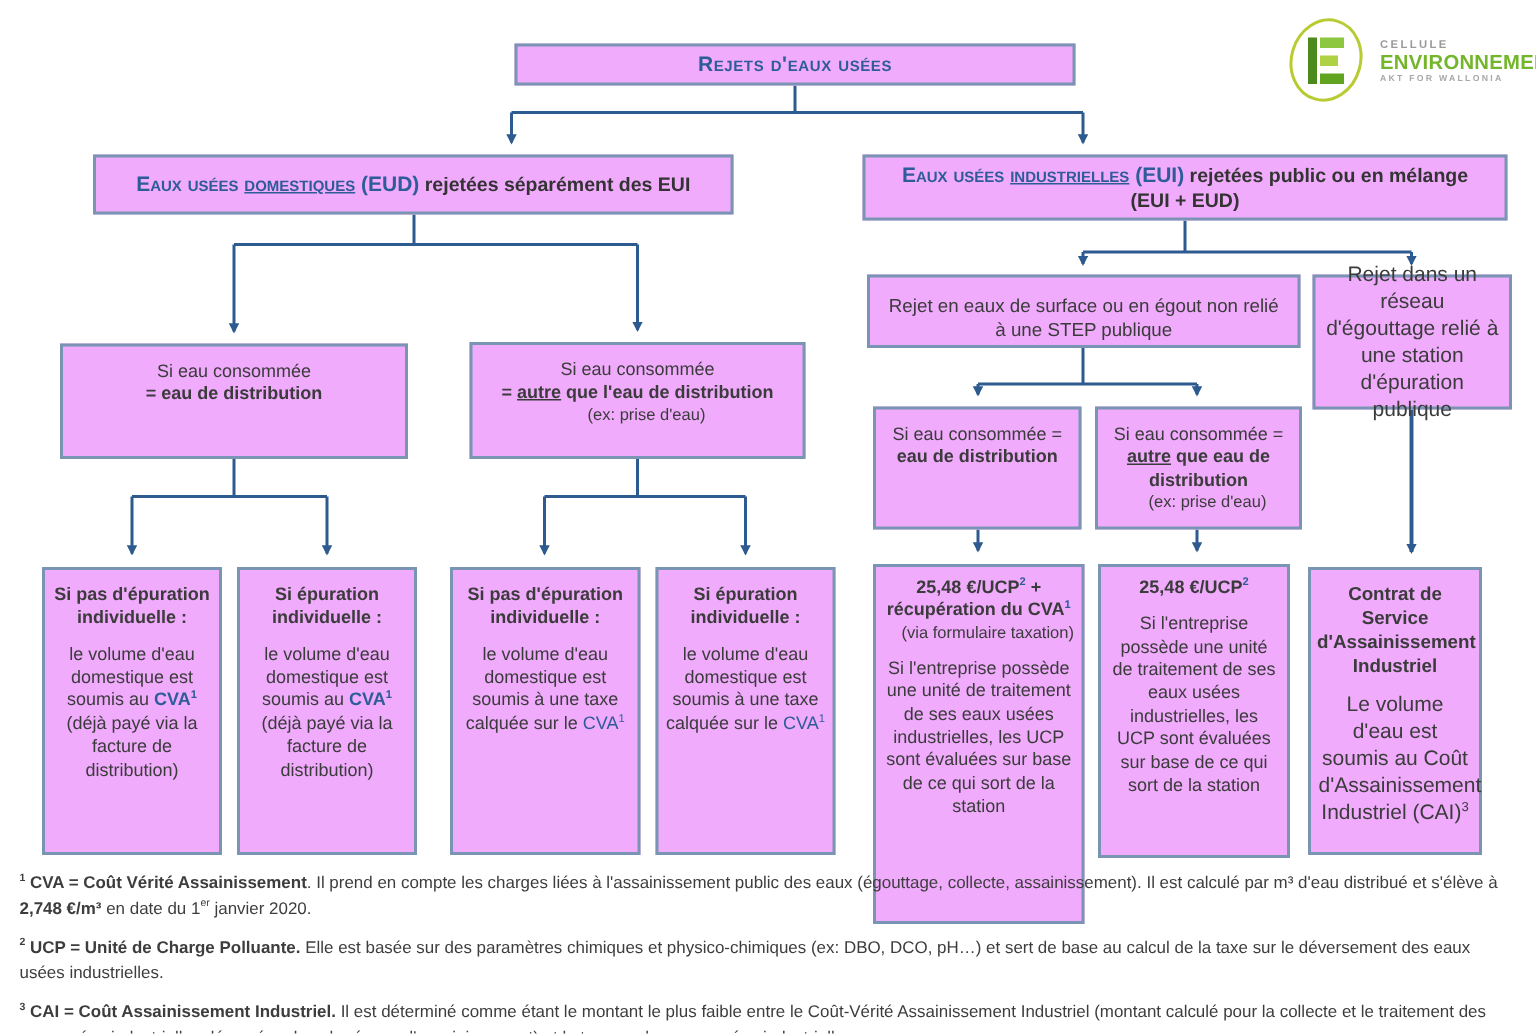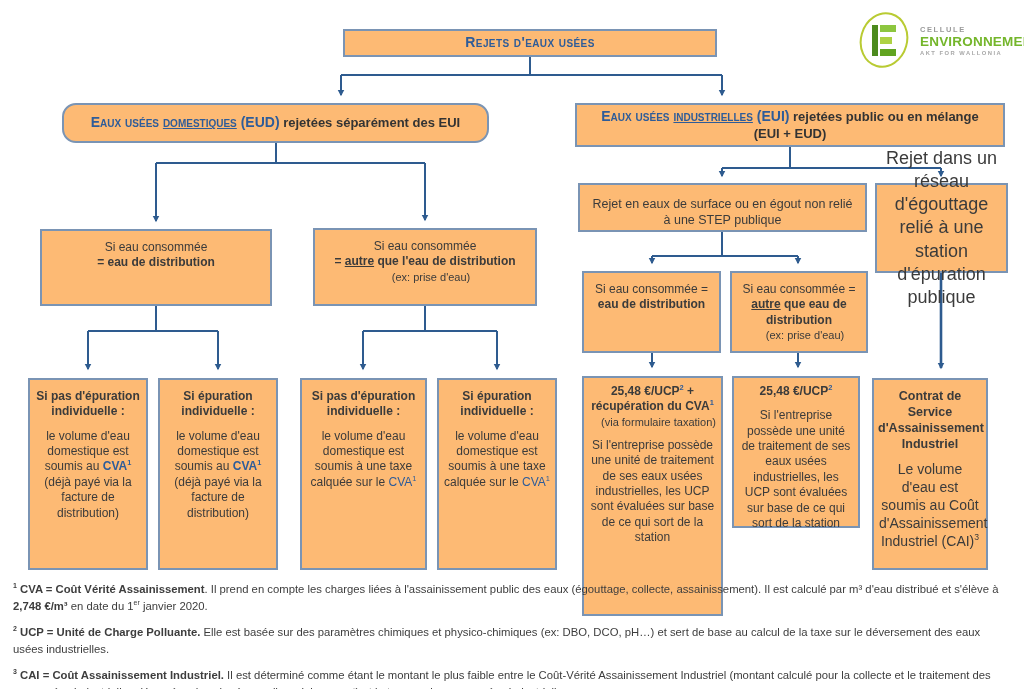--- a/index.html
+++ b/index.html
@@ -1,19 +1,19 @@
 <!DOCTYPE html>
 <html><head>
 <meta charset="utf-8">
 <style>
   html,body{margin:0;padding:0;}
   body{width:1024px;height:689px;position:relative;background:#ffffff;
        font-family:"Liberation Sans",sans-serif;overflow:hidden;}
   svg.overlay{position:absolute;left:0;top:0;pointer-events:none;}
-  .node{position:absolute;box-sizing:border-box;background:#fdba74;
+  .node{position:absolute;box-sizing:border-box;background:#f0abfc;
         border:2px solid #7a94b4;color:#3b3b3b;text-align:center;
         font-size:12px;line-height:1.28;}
   .vcenter{display:flex;flex-direction:column;justify-content:center;align-items:center;}
   .vtop{padding-top:9px;}
   .root-title{font-weight:700;color:#2e5c99;font-variant:small-caps;
               font-size:14px;letter-spacing:.4px;}
   .hdr{font-size:13px;line-height:1.25;padding:2px 6px;}
   .caps{color:#2e5c99;font-weight:700;font-variant:small-caps;font-size:14px;}
   .rest{color:#333;font-weight:700;}
   .u{text-decoration:underline;}
@@ -83,21 +83,21 @@
     <div class="logo-top">CELLULE</div>
     <div class="logo-main">ENVIRONNEMENT</div>
     <div class="logo-sub">AKT FOR WALLONIA</div>
   </div>
 </div>
 
 <div class="node vcenter" style="left:343px;top:29px;width:374px;height:28px;">
   <span class="root-title">Rejets d'eaux usées</span>
 </div>
 
-<div class="node vcenter hdr" style="left:62px;top:103px;width:427px;height:40px;border-radius:14px;">
+<div class="node vcenter hdr" style="left:62px;top:103px;width:427px;height:40px;">
   <div>
     <span class="caps">Eaux usées </span><span class="caps u">domestiques</span><span class="caps"> (EUD)</span><span class="rest"> rejetées séparément des EUI</span>
   </div>
 </div>
 
 <div class="node vcenter hdr" style="left:575px;top:103px;width:430px;height:44px;">
   <div>
     <span class="caps">Eaux usées </span><span class="caps u">industrielles</span><span class="caps"> (EUI)</span><span class="rest"> rejetées public ou en mélange</span>
   </div>
   <div class="rest">(EUI + EUD)</div>
@@ -112,21 +112,21 @@
   <div>Si eau consommée</div>
   <div><span class="b">= </span><span class="b u">autre</span><span class="b"> que l'eau de distribution</span></div>
   <div class="sm">(ex: prise d'eau)</div>
 </div>
 
 <div class="node vcenter" style="left:578px;top:183px;width:289px;height:49px;padding:2px 12px;justify-content:flex-end;">
   <span style="font-size:12.5px;">Rejet en eaux de surface ou en égout non relié à une STEP publique</span>
 </div>
 
 <div class="node vcenter" style="left:875px;top:183px;width:133px;height:90px;padding:2px 6px;">
-  <span style="font-size:18px;">Rejet dans un réseau d'égouttage relié à une station d'épuration publique</span>
+  <span style="font-size:14px;">Rejet dans un réseau d'égouttage relié à une station d'épuration publique</span>
 </div>
 
 <div class="node vtop" style="left:582px;top:271px;width:139px;height:82px;padding-left:4px;padding-right:4px;">
   <div>Si eau consommée =</div>
   <div class="b">eau de distribution</div>
 </div>
 
 <div class="node vtop" style="left:730px;top:271px;width:138px;height:82px;padding-left:4px;padding-right:4px;">
   <div>Si eau consommée =</div>
   <div><span class="b u">autre</span><span class="b"> que eau de distribution</span></div>
@@ -153,21 +153,21 @@
   <div class="leaf-body"><span>le volume d'eau domestique est soumis à une taxe calquée sur le </span><span class="blue"><span>CVA</span><sup>1</sup></span></div>
 </div>
 
 <div class="node vtop" style="left:582px;top:376px;width:141px;height:240px;padding-top:6px;">
   <div class="b"><span>25,48 €/UCP</span><sup class="blue">2</sup><span> +</span></div>
   <div class="b"><span>récupération du CVA</span><sup class="blue">1</sup></div>
   <div class="sm">(via formulaire taxation)</div>
   <div class="leaf-body gap">Si l'entreprise possède une unité de traitement de ses eaux usées industrielles, les UCP sont évaluées sur base de ce qui sort de la station</div>
 </div>
 
-<div class="node vtop" style="left:732px;top:376px;width:128px;height:152px;padding-top:6px;">
+<div class="node vtop" style="left:732px;top:376px;width:128px;height:196px;padding-top:6px;">
   <div class="b"><span>25,48 €/UCP</span><sup class="blue">2</sup></div>
   <div class="leaf-body gap">Si l'entreprise possède une unité de traitement de ses eaux usées industrielles, les UCP sont évaluées sur base de ce qui sort de la station</div>
 </div>
 
 <div class="node vtop" style="left:872px;top:378px;width:116px;height:192px;padding-top:8px;">
   <div class="leaf-title" style="font-size:12.5px;">Contrat de Service d'Assainissement Industriel</div>
   <div class="leaf-body" style="font-size:14px;"><span>Le volume d'eau est soumis au Coût d'Assainissement Industriel (CAI)</span><sup>3</sup></div>
 </div>
 
 <div class="fnwrap">

